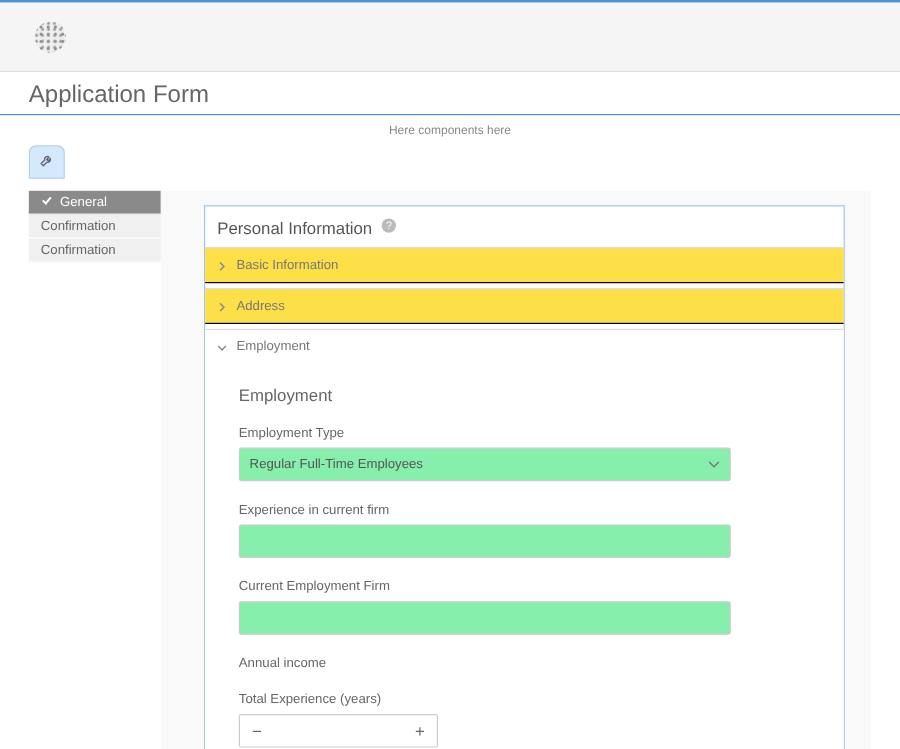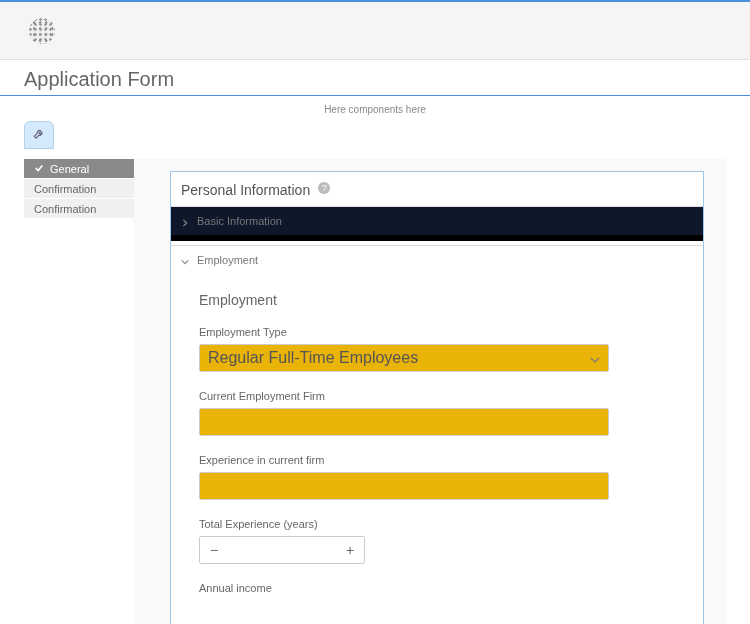--- a/index.html
+++ b/index.html
@@ -23,31 +23,31 @@
 .tab { height: 20px; background: #f0f0f0; border-bottom: 1px solid #fff; display: flex; align-items: center; padding: 0 10px; font-size: 11px; color: #666; cursor: pointer; }
 .tab.active { background: #8a8a8a; color: #fff; }
 .tab.active .chk { margin-right: 6px; }
 .chk svg { width: 10px; height: 10px; stroke: #fff; }
 
 .main { flex: 1; background: #f9f9f9; padding: 12px 22px 22px 36px; }
 .panel { background: #fff; border: 1px solid #9ec6e8; }
 .panel-header { padding: 10px 10px 8px; font-size: 14px; color: #555; display:flex; gap:8px;}
 .help-icon { width:12px; height:12px; border-radius:50%; background:#bbb; color:#fff; font-size:9px; display:inline-flex; align-items:center; justify-content:center;}
 
-.section { background: #0f172a; border-top: 1px solid #ddd; border-bottom: 6px solid #000000; display: flex; align-items: center; gap: 8px; padding: 8px 10px; font-size: 11px; color: #777; cursor: pointer; }
+.section { background: #fde047; border-top: 1px solid #ddd; border-bottom: 1px solid #000000; display: flex; align-items: center; gap: 8px; padding: 8px 10px; font-size: 11px; color: #777; cursor: pointer; }
 .section + .section { margin-top: 4px; }
 .chevron { width: 8px; height: 8px; }
 .chevron svg { width: 8px; height: 8px; stroke: #888; fill:none; }
 
 .section-body { background: #fff; padding: 18px 28px 12px; }
 .section-title { font-size: 14px; color: #666; margin-bottom: 18px; }
 
 .field { margin-bottom: 18px; }
 .field-label { font-size: 11px; color: #666; margin-bottom: 6px; display:block;}
-.input, .select { width: 100%; max-width: 410px; height: 28px; border: 1px solid #ccc; border-radius: 2px; padding: 0 8px; font-size: 16px; color: #555; background:#eab308; }
+.input, .select { width: 100%; max-width: 410px; height: 28px; border: 1px solid #ccc; border-radius: 2px; padding: 0 8px; font-size: 11px; color: #555; background:#86efac; }
 .select { display:flex; align-items:center; justify-content:space-between; cursor:pointer;}
 .select .caret { width:10px; }
 .select .caret svg { width:10px; height:6px; stroke:#777; fill:none;}
 
 .stepper { display: flex; align-items: center; border: 1px solid #ccc; border-radius: 2px; width: 166px; height: 28px; }
 .step-btn { flex: none; width: 28px; display:flex; align-items:center; justify-content:center; cursor:pointer; font-size: 14px; color:#666; user-select:none;}
 .step-mid { flex:1; }
 </style>
 </head>
 <body>
@@ -95,20 +95,26 @@
         <span class="help-icon">?</span>
       </div>
 
       <div class="section">
         <span class="chevron"><svg viewBox="0 0 10 10" stroke-width="1.5">
               <path d="M3 1l4 4-4 4"></path>
             </svg></span>
         <span>Basic Information</span>
       </div>
 
+      <div class="section">
+        <span class="chevron"><svg viewBox="0 0 10 10" stroke-width="1.5">
+              <path d="M3 1l4 4-4 4"></path>
+            </svg></span>
+        <span>Address</span>
+      </div>
 
       <div class="section" style="background:#fff; border-bottom:none;">
         <span class="chevron"><svg viewBox="0 0 10 10" stroke-width="1.5">
               <path d="M1 3l4 4 4-4"></path>
             </svg></span>
         <span>Employment</span>
       </div>
 
       <div class="section-body">
         <div class="section-title">Employment</div>
@@ -117,39 +123,39 @@
           <label class="field-label">Employment Type</label>
           <div class="select">
             <span>Regular Full-Time Employees</span>
             <span class="caret"><svg viewBox="0 0 10 6" stroke-width="1.2">
                   <path d="M1 1l4 4 4-4"></path>
                 </svg></span>
           </div>
         </div>
 
         <div class="field">
+          <label class="field-label">Experience in current firm</label>
+          <input class="input" value="" style="">
+        </div>
+
+        <div class="field">
           <label class="field-label">Current Employment Firm</label>
           <input class="input" value="" style="">
         </div>
 
         <div class="field">
-          <label class="field-label">Experience in current firm</label>
-          <input class="input" value="" style="">
+          <label class="field-label">Annual income</label>
+
         </div>
 
         <div class="field">
           <label class="field-label">Total Experience (years)</label>
           <div class="stepper">
             <div class="step-btn">−</div>
             <div class="step-mid"></div>
             <div class="step-btn">+</div>
           </div>
         </div>
 
-        <div class="field">
-          <label class="field-label">Annual income</label>
-
-        </div>
-
       </div>
     </div>
   </div>
 </div>
 
 </body></html>

